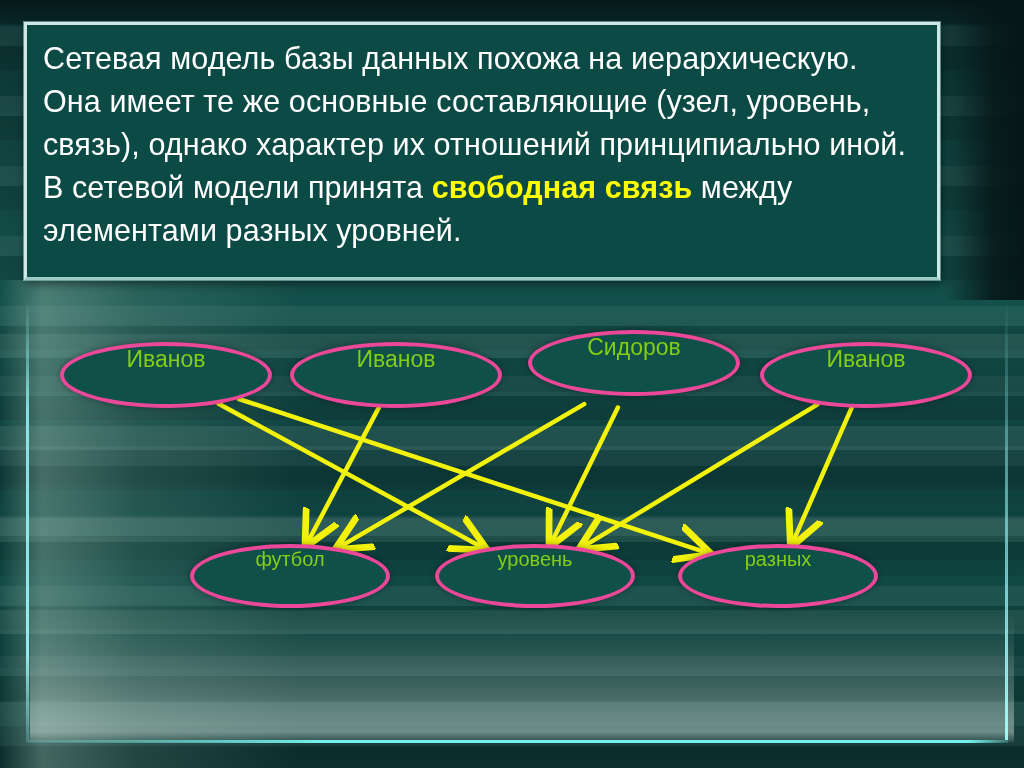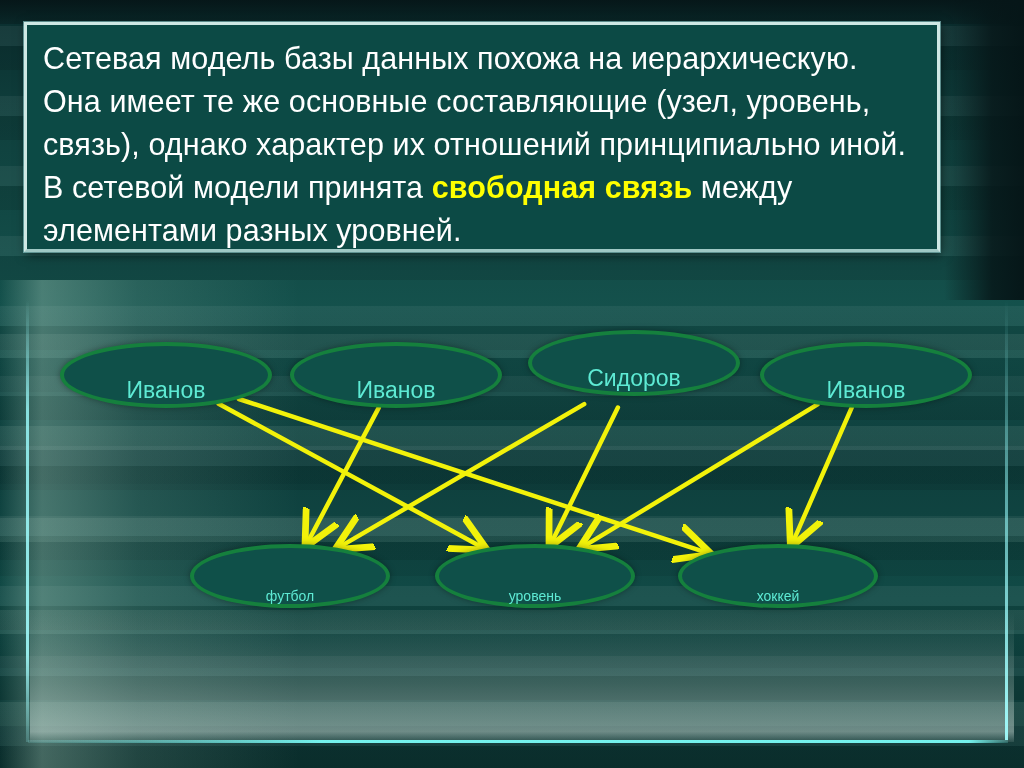--- a/index.html
+++ b/index.html
@@ -61,21 +61,21 @@
     position:absolute;right:0;top:0;width:80px;height:300px;
     background:linear-gradient(90deg,rgba(6,24,26,0.0) 0%,rgba(6,22,24,0.85) 60%,rgba(5,20,22,0.95) 100%);
   }
   .bg-topdark{
     position:absolute;left:0;top:0;width:1024px;height:24px;
     background:linear-gradient(180deg,rgba(6,22,24,0.95) 0%,rgba(6,22,24,0.35) 100%);
   }
 
   
   #textbox{
-    position:absolute;left:24px;top:22px;width:916px;height:230px;
+    position:absolute;left:24px;top:22px;width:916px;height:258px;
     background:#0c4a45;
     border:3px solid;
     border-color:#cfe8e4 #cfe8e4 #9fc9c5 #cfe8e4;
     box-shadow:0 0 0 1px rgba(160,225,225,0.55), 2px 3px 10px rgba(0,0,0,0.55);
     box-sizing:border-box;
   }
   #paragraph{
     position:absolute;left:16px;top:12px;right:14px;
     color:#ffffff;
     font-size:30.5px;
@@ -83,31 +83,31 @@
     letter-spacing:0.1px;
     white-space:pre-wrap;
   }
   .hl{color:#ffff00;font-weight:bold;}
 
   
   #diagram{position:absolute;left:0;top:280px;width:1024px;height:488px;}
   #edges{position:absolute;left:0;top:0;width:1024px;height:488px;}
   .node{
     position:absolute;
-    border:4px solid #15803d;
+    border:4px solid #ec4899;
     border-radius:50%;
     background:#0f5049;
     box-sizing:border-box;
-    display:flex;align-items:flex-end;justify-content:center;
-    color:#5eead4;
+    display:flex;align-items:flex-start;justify-content:center;
+    color:#84cc16;
     font-size:23px;
     box-shadow:0 0 6px rgba(0,0,0,0.35);
   }
   .node.top{width:212px;height:66px;}
-  .node.bottom{width:200px;height:64px;font-size:14px;}
+  .node.bottom{width:200px;height:64px;font-size:20px;}
 </style>
 </head>
 <body>
 
 <div id="slide">
 
   <div class="bg-base"></div>
   <div class="bg-stripes"></div>
   <div class="bg-stripes2"></div>
   <div class="bg-leftglow"></div>
@@ -152,18 +152,18 @@
         <div class="node top" style="left: 760px; top: 62px;">
           <span>Иванов</span>
         </div>
         <div class="node bottom" style="left: 190px; top: 264px;">
           <span>футбол</span>
         </div>
         <div class="node bottom" style="left: 435px; top: 264px;">
           <span>уровень</span>
         </div>
         <div class="node bottom" style="left: 678px; top: 264px;">
-          <span>хоккей</span>
+          <span>разных</span>
         </div>
       </div>
   </div>
 
 </div>
 
 </body></html>

